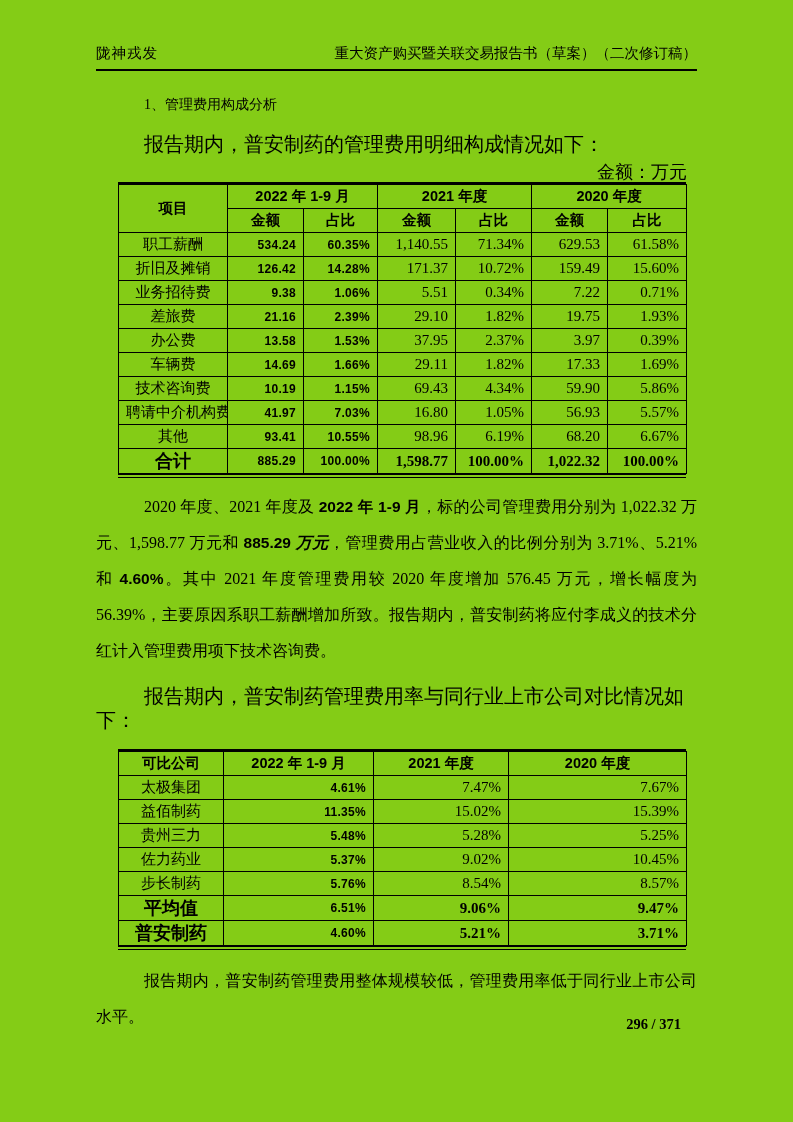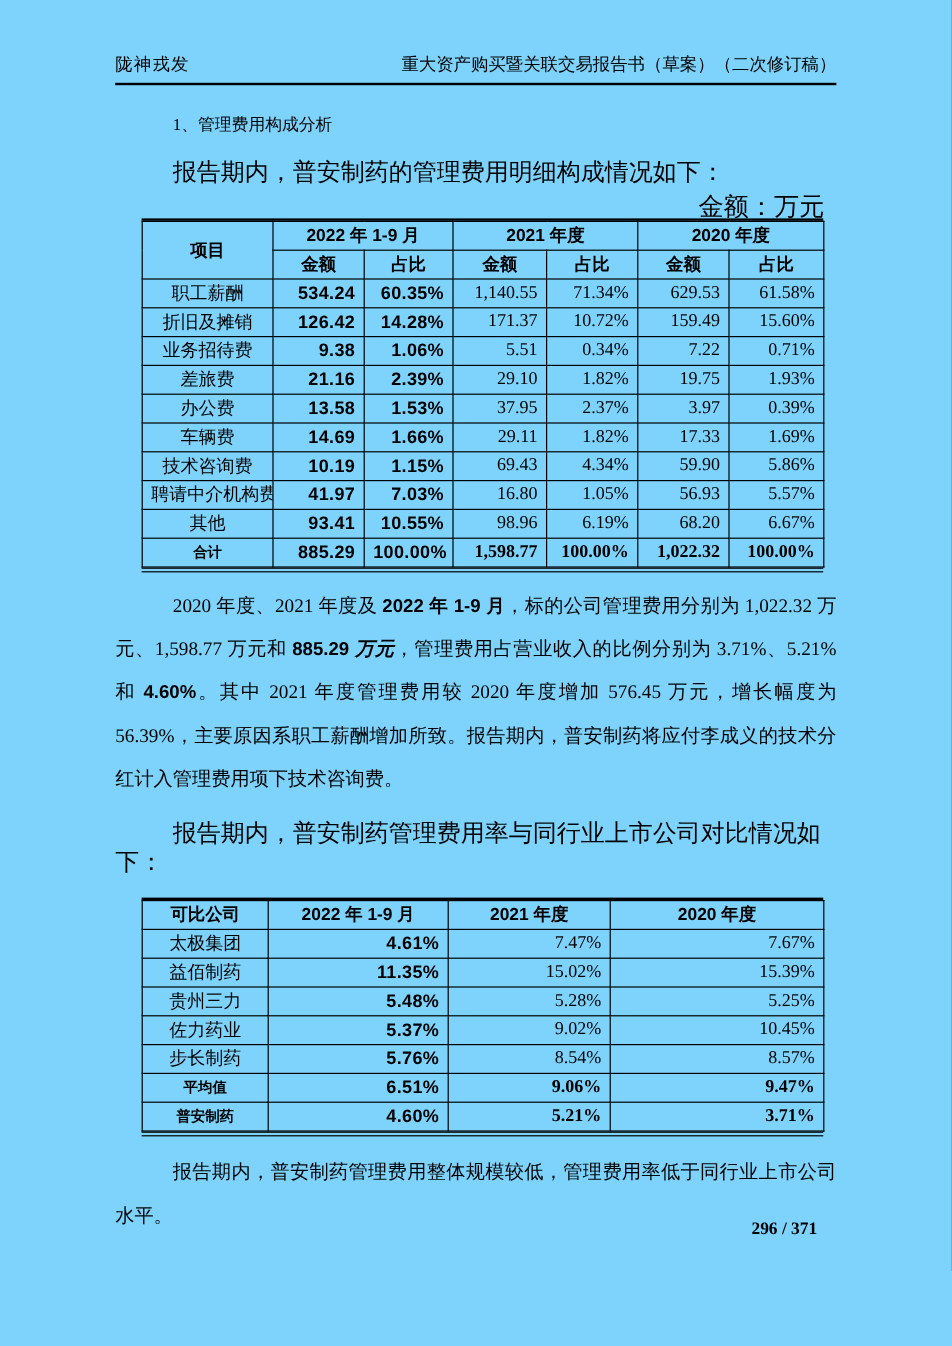--- a/index.html
+++ b/index.html
@@ -2,21 +2,21 @@
 <html><head>
 <meta charset="utf-8">
 <style>
   * { margin: 0; padding: 0; box-sizing: border-box; }
   html, body { background: #888; }
   .page {
     position: relative;
     width: 793px;
     height: 1122px;
     margin: 0 auto;
-    background: #7dd3fc;
+    background: #84cc16;
     color: #000000;
     font-family: "Liberation Serif", "DejaVu Serif", serif;
     overflow: hidden;
   }
   .content { padding: 44px 96px 0 96px; }
 
   
   .doc-header {
     display: flex;
     justify-content: space-between;
@@ -35,21 +35,21 @@
     text-indent: 48px;
   }
   .intro {
     margin-top: 15px;
     font-size: 20px;
     line-height: 24px;
     text-indent: 48px;
   }
   .unit-note {
     margin-top: 6px;
-    font-size: 21px;
+    font-size: 18px;
     line-height: 20px;
     text-align: right;
     padding-right: 10px;
   }
   .para {
     margin-top: 11px;
     font-size: 16px;
     line-height: 36px;
     text-align: justify;
     text-indent: 48px;
@@ -86,27 +86,27 @@
     font-family: "Liberation Sans", "DejaVu Sans", sans-serif;
     font-weight: bold;
     text-align: center;
     font-size: 14.5px;
   }
   .cell-label { text-align: center; font-size: 15px; }
   .cell-num { text-align: right; font-family: "Liberation Serif", "DejaVu Serif", serif; font-size: 15px; }
   .hei {
     font-family: "Liberation Sans", "DejaVu Sans", sans-serif;
     font-weight: bold;
-    font-size: 15px;
+    font-size: 12px;
     letter-spacing: 0.3px;
   }
   .strong { font-weight: bold; }
   .strong.cell-label {
     font-family: "Liberation Sans", "DejaVu Sans", sans-serif;
-    font-size: 12px;
+    font-size: 18px;
   }
 
   
   .page-num {
     position: absolute;
     top: 1016px;
     right: 112px;
     font-size: 14.5px;
     font-weight: bold;
   }

